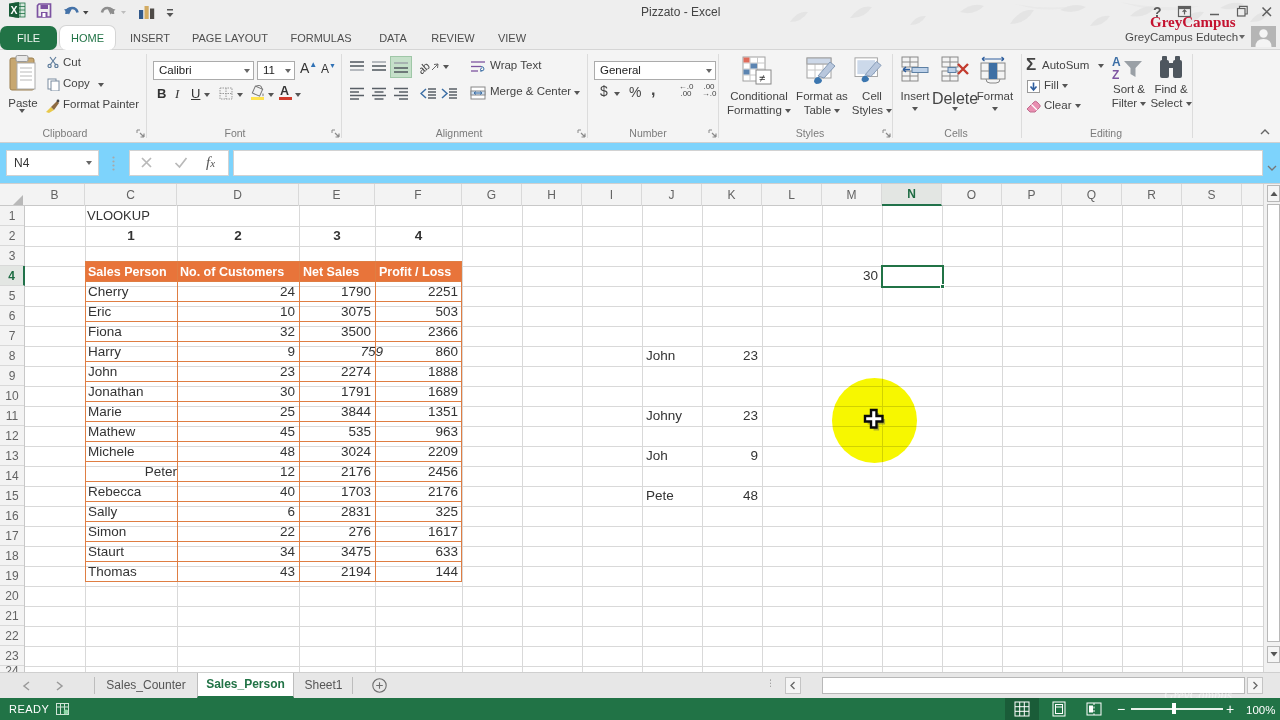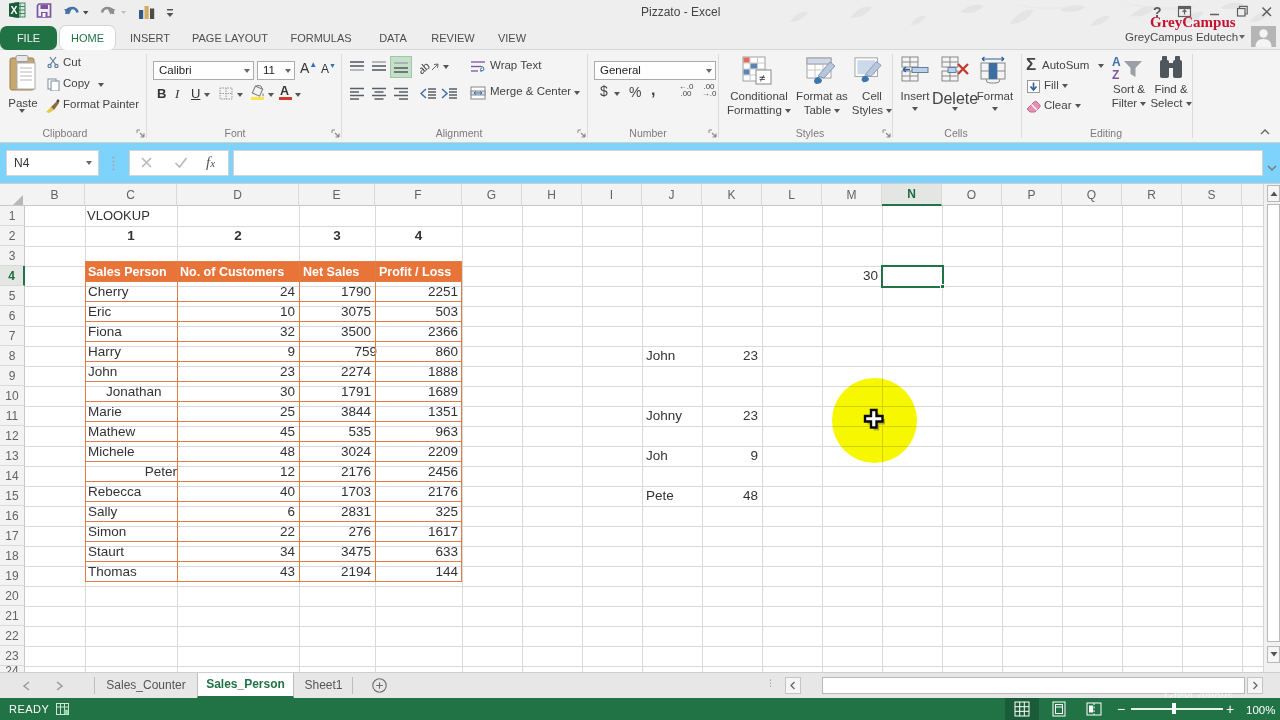--- a/index.html
+++ b/index.html
@@ -617,27 +617,27 @@
         <div class="cell" style="left:0;top:40px;width:92px;padding-left:3px;">Eric</div>
         <div class="cell num" style="left:92px;top:40px;width:118px;">10</div>
         <div class="cell num" style="left:214px;top:40px;width:72px;">3075</div>
         <div class="cell num" style="left:290px;top:40px;width:83px;">503</div>
         <div class="cell" style="left:0;top:60px;width:92px;padding-left:3px;">Fiona</div>
         <div class="cell num" style="left:92px;top:60px;width:118px;">32</div>
         <div class="cell num" style="left:214px;top:60px;width:72px;">3500</div>
         <div class="cell num" style="left:290px;top:60px;width:83px;">2366</div>
         <div class="cell" style="left:0;top:80px;width:92px;padding-left:3px;">Harry</div>
         <div class="cell num" style="left:92px;top:80px;width:118px;">9</div>
-        <div class="cell num" style="left:220px;top:80px;width:72px;">759</div>
+        <div class="cell num" style="left:226px;top:80px;width:72px;font-style:italic;">759</div>
         <div class="cell num" style="left:290px;top:80px;width:83px;">860</div>
         <div class="cell" style="left:0;top:100px;width:92px;padding-left:3px;">John</div>
         <div class="cell num" style="left:92px;top:100px;width:118px;">23</div>
         <div class="cell num" style="left:214px;top:100px;width:72px;">2274</div>
         <div class="cell num" style="left:290px;top:100px;width:83px;">1888</div>
-        <div class="cell" style="left:0;top:120px;width:92px;padding-left:21px;">Jonathan</div>
+        <div class="cell" style="left:0;top:120px;width:92px;padding-left:3px;">Jonathan</div>
         <div class="cell num" style="left:92px;top:120px;width:118px;">30</div>
         <div class="cell num" style="left:214px;top:120px;width:72px;">1791</div>
         <div class="cell num" style="left:290px;top:120px;width:83px;">1689</div>
         <div class="cell" style="left:0;top:140px;width:92px;padding-left:3px;">Marie</div>
         <div class="cell num" style="left:92px;top:140px;width:118px;">25</div>
         <div class="cell num" style="left:214px;top:140px;width:72px;">3844</div>
         <div class="cell num" style="left:290px;top:140px;width:83px;">1351</div>
         <div class="cell" style="left:0;top:160px;width:92px;padding-left:3px;">Mathew</div>
         <div class="cell num" style="left:92px;top:160px;width:118px;">45</div>
         <div class="cell num" style="left:214px;top:160px;width:72px;">535</div>

